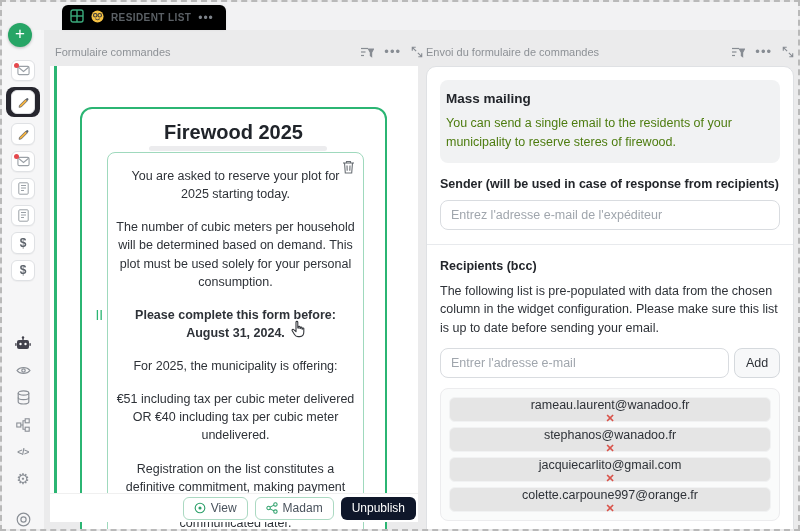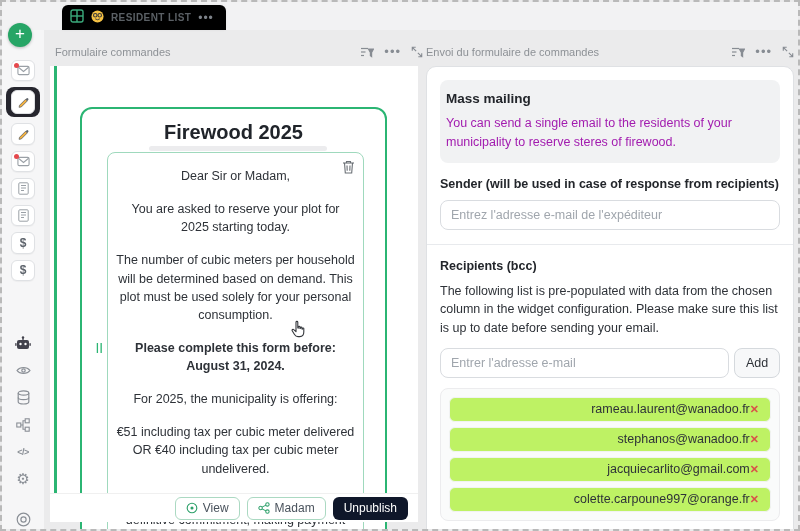--- a/index.html
+++ b/index.html
@@ -82,21 +82,21 @@
   .letter-card .bold { font-weight:bold; position:relative; }
   .drag-handle {
     position:absolute; left:-20px; top:2px; color:#2bb573; font-size:10px; font-weight:bold;
     letter-spacing:1px; cursor:grab;
   }
   .trash { position:absolute; top:7px; right:8px; cursor:pointer; color:#6b7076; }
 
   .action-bar {
     position:absolute; left:48px; top:491px; width:368px; height:29px; background:#fff;
     border-top:1px solid #f0f0f0; display:flex; align-items:center; justify-content:flex-end;
-    gap:7px; padding-right:10px; z-index:20;
+    gap:7px; padding-right:2px; z-index:20;
   }
   .btn-ghost {
     height:23px; display:flex; align-items:center; gap:5px; padding:0 10px;
     border:1px solid #abd9c2; border-radius:6px; background:#fff; font-size:12px;
     color:#49525c; cursor:pointer;
   }
   .btn-orange {
     height:23px; padding:0 11px; border:none; border-radius:6px; background:#0f172a;
     color:#fff; font-size:12px; cursor:pointer;
   }
@@ -104,42 +104,42 @@
   .hand-cursor { position:absolute; left:288px; top:318px; z-index:40; pointer-events:none; }
 
   
   .rp-header { left:424px;gap:37px; }
   .right-card {
     position:absolute; left:424px; top:64px; width:368px; height:465px; background:#fff;
     border:1px solid #dfe1e4; border-radius:10px 10px 0 0; padding:13px; overflow:hidden;
   }
   .gray-box { background:#f1f2f3; border-radius:8px; padding:11px 6px; }
   .gray-box h3 { font-size:13.5px; margin-bottom:8px; color:#23262b; }
-  .gray-box p { font-size:12.5px; line-height:1.5; color:#a21caf; }
+  .gray-box p { font-size:12.5px; line-height:1.5; color:#4d7c0f; }
   .sec-label { font-size:12.5px; font-weight:bold; color:#23262b; margin-top:14px; margin-bottom:9px; }
   .text-input {
     width:100%; height:30px; border:1px solid #d9dce0; border-radius:8px; padding:0 10px;
     font-size:12.5px; font-family:"Liberation Sans", sans-serif; color:#2e3238; background:#fff;
   }
   .text-input::placeholder { color:#a0a6ad; }
   .divider { border:none; border-top:1px solid #e8eaed; margin:14px -13px 0; }
   .rec-desc { font-size:12.5px; line-height:1.5; color:#2e3238; margin-bottom:10px; }
   .add-row { display:flex; gap:5px; }
   .btn-add {
     width:46px; height:30px; border:1px solid #d5d9dd; border-radius:8px; background:#f7f8f9;
     font-size:12.5px; font-weight:normal; color:#2e3238; cursor:pointer;
   }
   .email-list {
     margin-top:10px; background:#fafbfb; border:1px solid #ececee; border-radius:8px; padding:8px;
     display:flex; flex-direction:column; gap:5px;
   }
   .email-row {
-    background:#bef264; border:1px solid #f1f2f3; border-radius:6px; height:25px;
-    display:flex; align-items:center; justify-content:flex-end; padding:0 11px;
-    font-size:12.5px; color:#2e3238;
+    background:#e5e5e5; border:1px solid #f1f2f3; border-radius:6px; height:25px;
+    display:flex; align-items:center; justify-content:space-between; padding:0 11px;
+    font-size:12.5px; color:#2e3238;flex-direction:column;
   }
   .remove-x { color:#d9534a; font-size:11px; font-weight:bold; cursor:pointer; }
 </style>
 </head>
 <body>
 
 <div class="topbar">
   <div class="tab">
     <span>
       <svg width="14" height="14" viewBox="0 0 14 14" fill="none" stroke="#3bab7c" stroke-width="1.4">
@@ -298,21 +298,20 @@
     <div class="letter-card">
       <span class="trash">
         <svg width="13" height="14" viewBox="0 0 13 14" fill="none" stroke="#6b7076" stroke-width="1.1">
           <line x1="1" y1="3" x2="12" y2="3"></line>
             <path d="M4.5 3 V1.5 H8.5 V3"></path>
           <path d="M2.5 3 L3.3 13 H9.7 L10.5 3"></path>
             <line x1="5" y1="5.5" x2="5.2" y2="10.8"></line>
             <line x1="8" y1="5.5" x2="7.8" y2="10.8"></line>
         </svg>
       </span>
-      <p>Dear Sir or Madam,</p>
       <p>You are asked to reserve your plot for 2025 starting today.</p>
       <p>The number of cubic meters per household will be determined based on demand. This plot must be used solely for your personal consumption.</p>
       <p class="bold">
         <span class="drag-handle">||</span>
         <span>Please complete this form before: August 31, 2024.</span>
       </p>
       <p>For 2025, the municipality is offering:</p>
       <p>€51 including tax per cubic meter delivered OR €40 including tax per cubic meter undelivered.</p>
       <p>Registration on the list constitutes a definitive commitment, making payment mandatory. Payment terms will be communicated later.</p>
 

